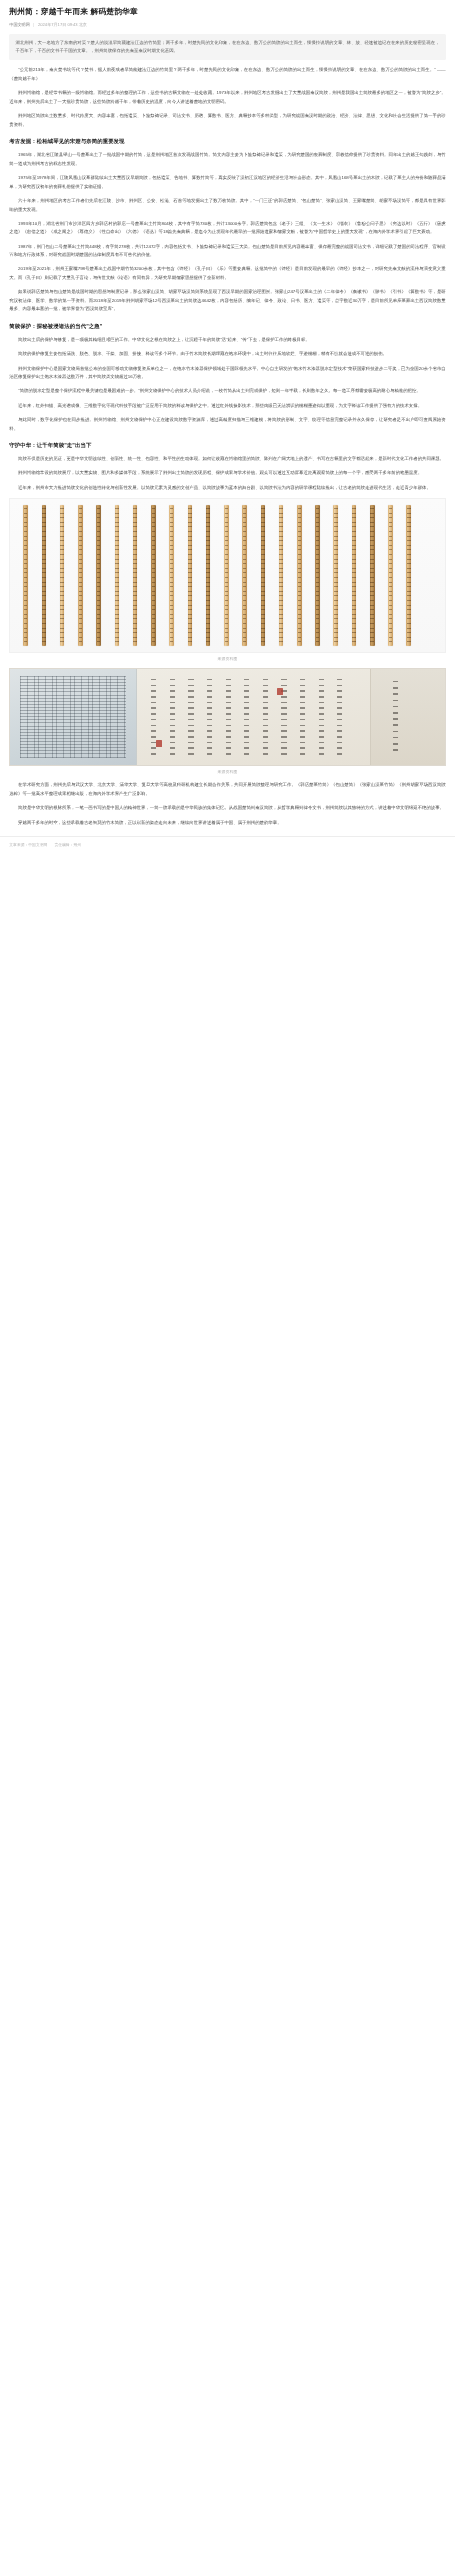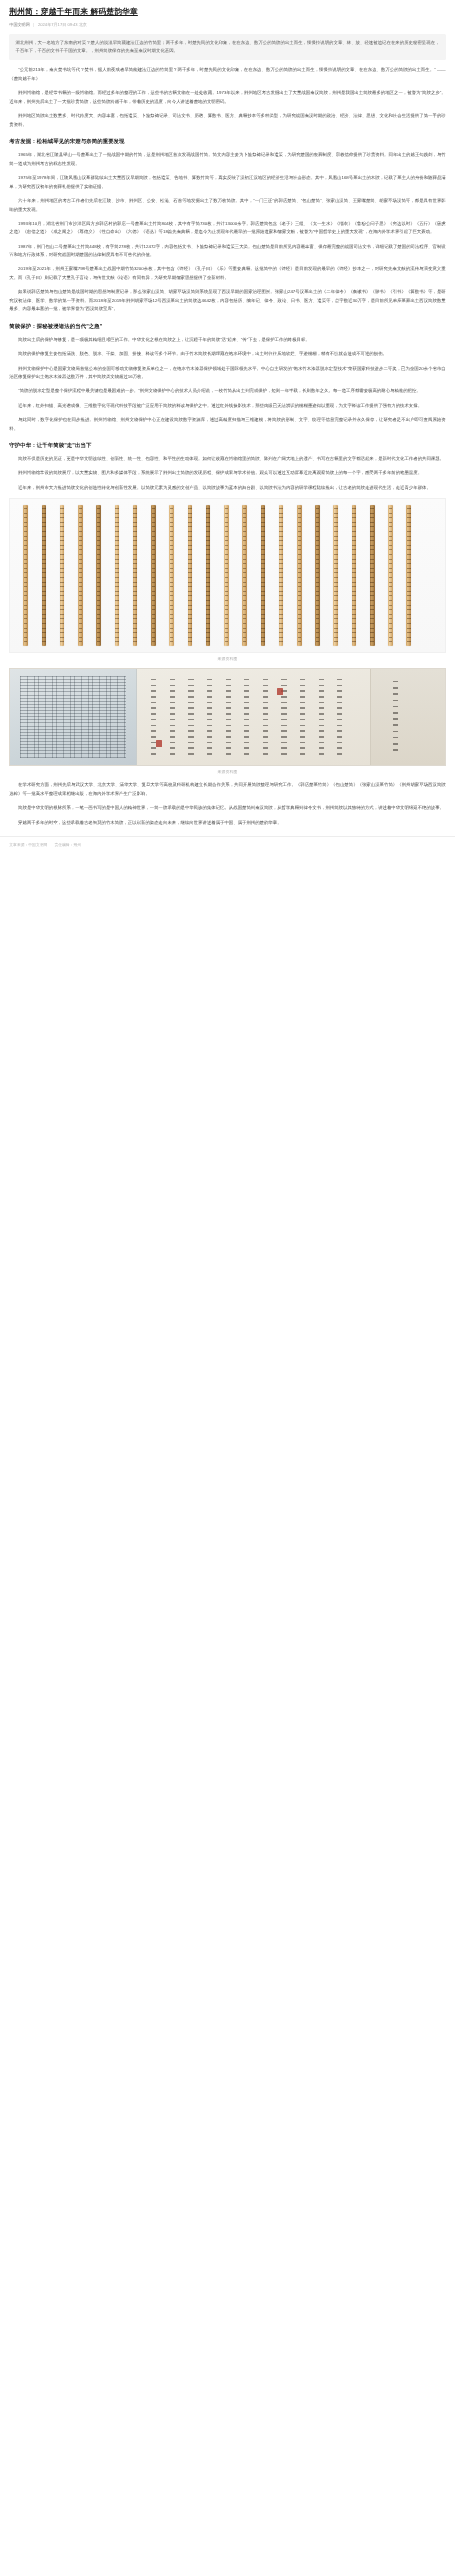--- a/index.html
+++ b/index.html
@@ -24,21 +24,20 @@
   .article-header {
     padding: 7.2px 9.3px 3.1px 9.3px;
   }
   .article-title {
     font-size: 7.7px;
     font-weight: bold;
     color: #1a1a1a;
     line-height: 1.4;
     margin: 0 0 3.6px 0;
     letter-spacing: 0.2px;
-    text-decoration: underline;
   }
   .meta-row {
     display: flex;
     align-items: center;
     gap: 3.6px;
     font-size: 4.1px;
     color: #9a9a9a;
     margin-bottom: 4.6px;
   }
   .meta-source {

